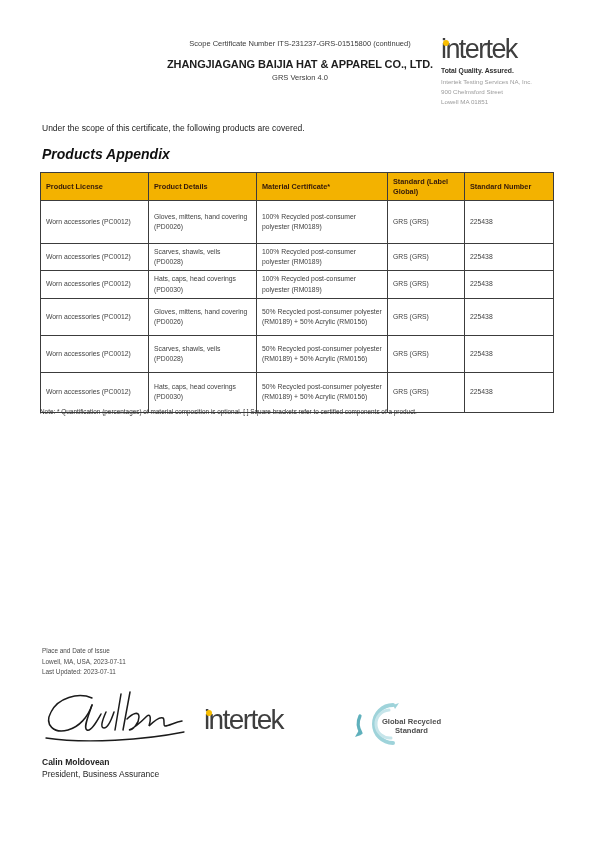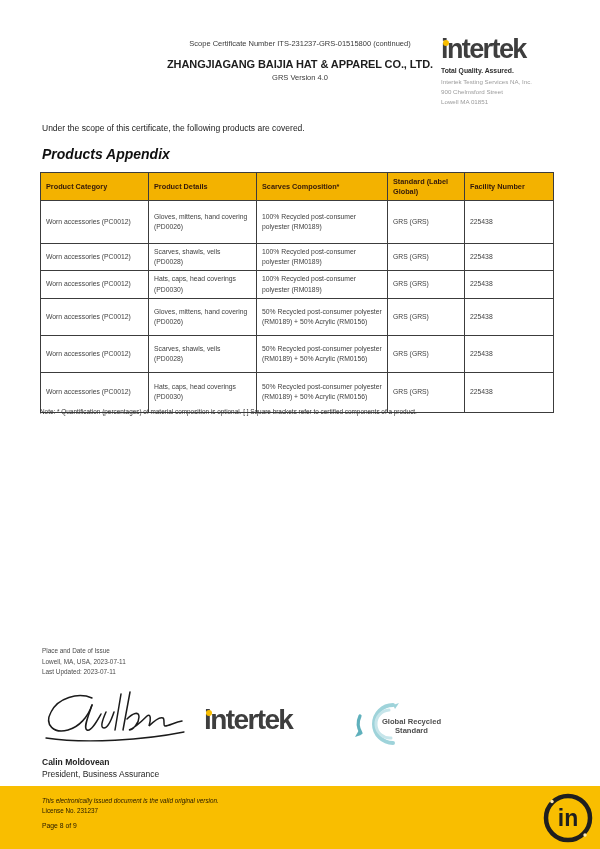--- a/index.html
+++ b/index.html
@@ -10,21 +10,21 @@
     margin:0 auto;
   }
 
   
   .doc-header { position:absolute; top:39px; left:0; width:600px; text-align:center; }
   .scope-line { font-size:7.5px; color:#3a3a3a; }
   .company-line { font-size:11px; font-weight:bold; color:#1d1d1d; margin-top:10px; letter-spacing:-0.1px; }
   .version-line { font-size:7.5px; color:#3a3a3a; margin-top:3px; }
 
   
-  .itk-logo { position:relative; display:inline-block; font-weight:bold; color:#3E3E3E;
+  .itk-logo { position:relative; display:inline-block; font-weight:normal; color:#3E3E3E;
               font-size:27px; letter-spacing:-1.6px; line-height:1; }
   .itk-logo .idot { position:absolute; left:1.5px; top:3.5px; width:6px; height:6px;
                     border-radius:50%; background:#F8BD00; }
 
   .brand-top { position:absolute; top:36px; left:441px; width:140px; }
   .tagline { font-size:6.8px; font-weight:bold; color:#2d2d2d; margin-top:4px; }
   .addr { font-size:6.2px; color:#9b9b9b; line-height:1.6; margin-top:3px; }
 
   
   .intro { position:absolute; top:123px; left:42px; font-size:8.5px; color:#222; }
@@ -98,25 +98,25 @@
   <table class="products-table">
     <colgroup>
       <col style="width:108px">
         <col style="width:108px">
         <col style="width:131px">
       <col style="width:77px">
         <col style="width:89px">
     </colgroup>
     <thead>
       <tr>
-        <th>Product Category</th>
+        <th>Product License</th>
         <th>Product Details</th>
-        <th>Scarves Composition*</th>
+        <th>Material Certificate*</th>
         <th>Standard (Label Global)</th>
-        <th>Facility Number</th>
+        <th>Standard Number</th>
       </tr>
     </thead>
     <tbody>
       <tr>
         <td>Worn accessories (PC0012)</td>
         <td>Gloves, mittens, hand covering (PD0026)</td>
         <td>100% Recycled post-consumer polyester (RM0189)</td>
         <td>GRS (GRS)</td>
         <td>225438</td>
       </tr>
@@ -198,27 +198,14 @@
         <path d="M44 6 l6 -2 l-4 6 z" fill="#9ED3DA" stroke="none"></path>
         <path d="M12 36 l-6 2 l4 -7 z" fill="#5FB0BC" stroke="none"></path>
       </g>
     </svg>
     <div class="grs-text">
       <div>Global Recycled</div>
       <div>Standard</div>
     </div>
   </div>
 
-  <div class="footer">
-    <div class="footer-disclaimer">This electronically issued document is the valid original version.</div>
-    <div class="footer-license">License No. 231237</div>
-    <div class="footer-page">Page 8 of 9</div>
-    <div class="in-mark">
-      <svg width="54" height="54" viewBox="0 0 54 54">
-        <circle cx="27" cy="27" r="22" fill="none" stroke="#1f1f1f" stroke-width="4.5"></circle>
-        <text x="27" y="35" text-anchor="middle" font-size="23" font-weight="bold" fill="#1f1f1f" font-family="Liberation Sans, sans-serif">in</text>
-        <circle cx="11" cy="10.5" r="1.7" fill="#fdeab2"></circle>
-        <circle cx="44" cy="44" r="1.7" fill="#fdeab2"></circle>
-      </svg>
-    </div>
-  </div>
 
 </div>
 
 </body></html>

